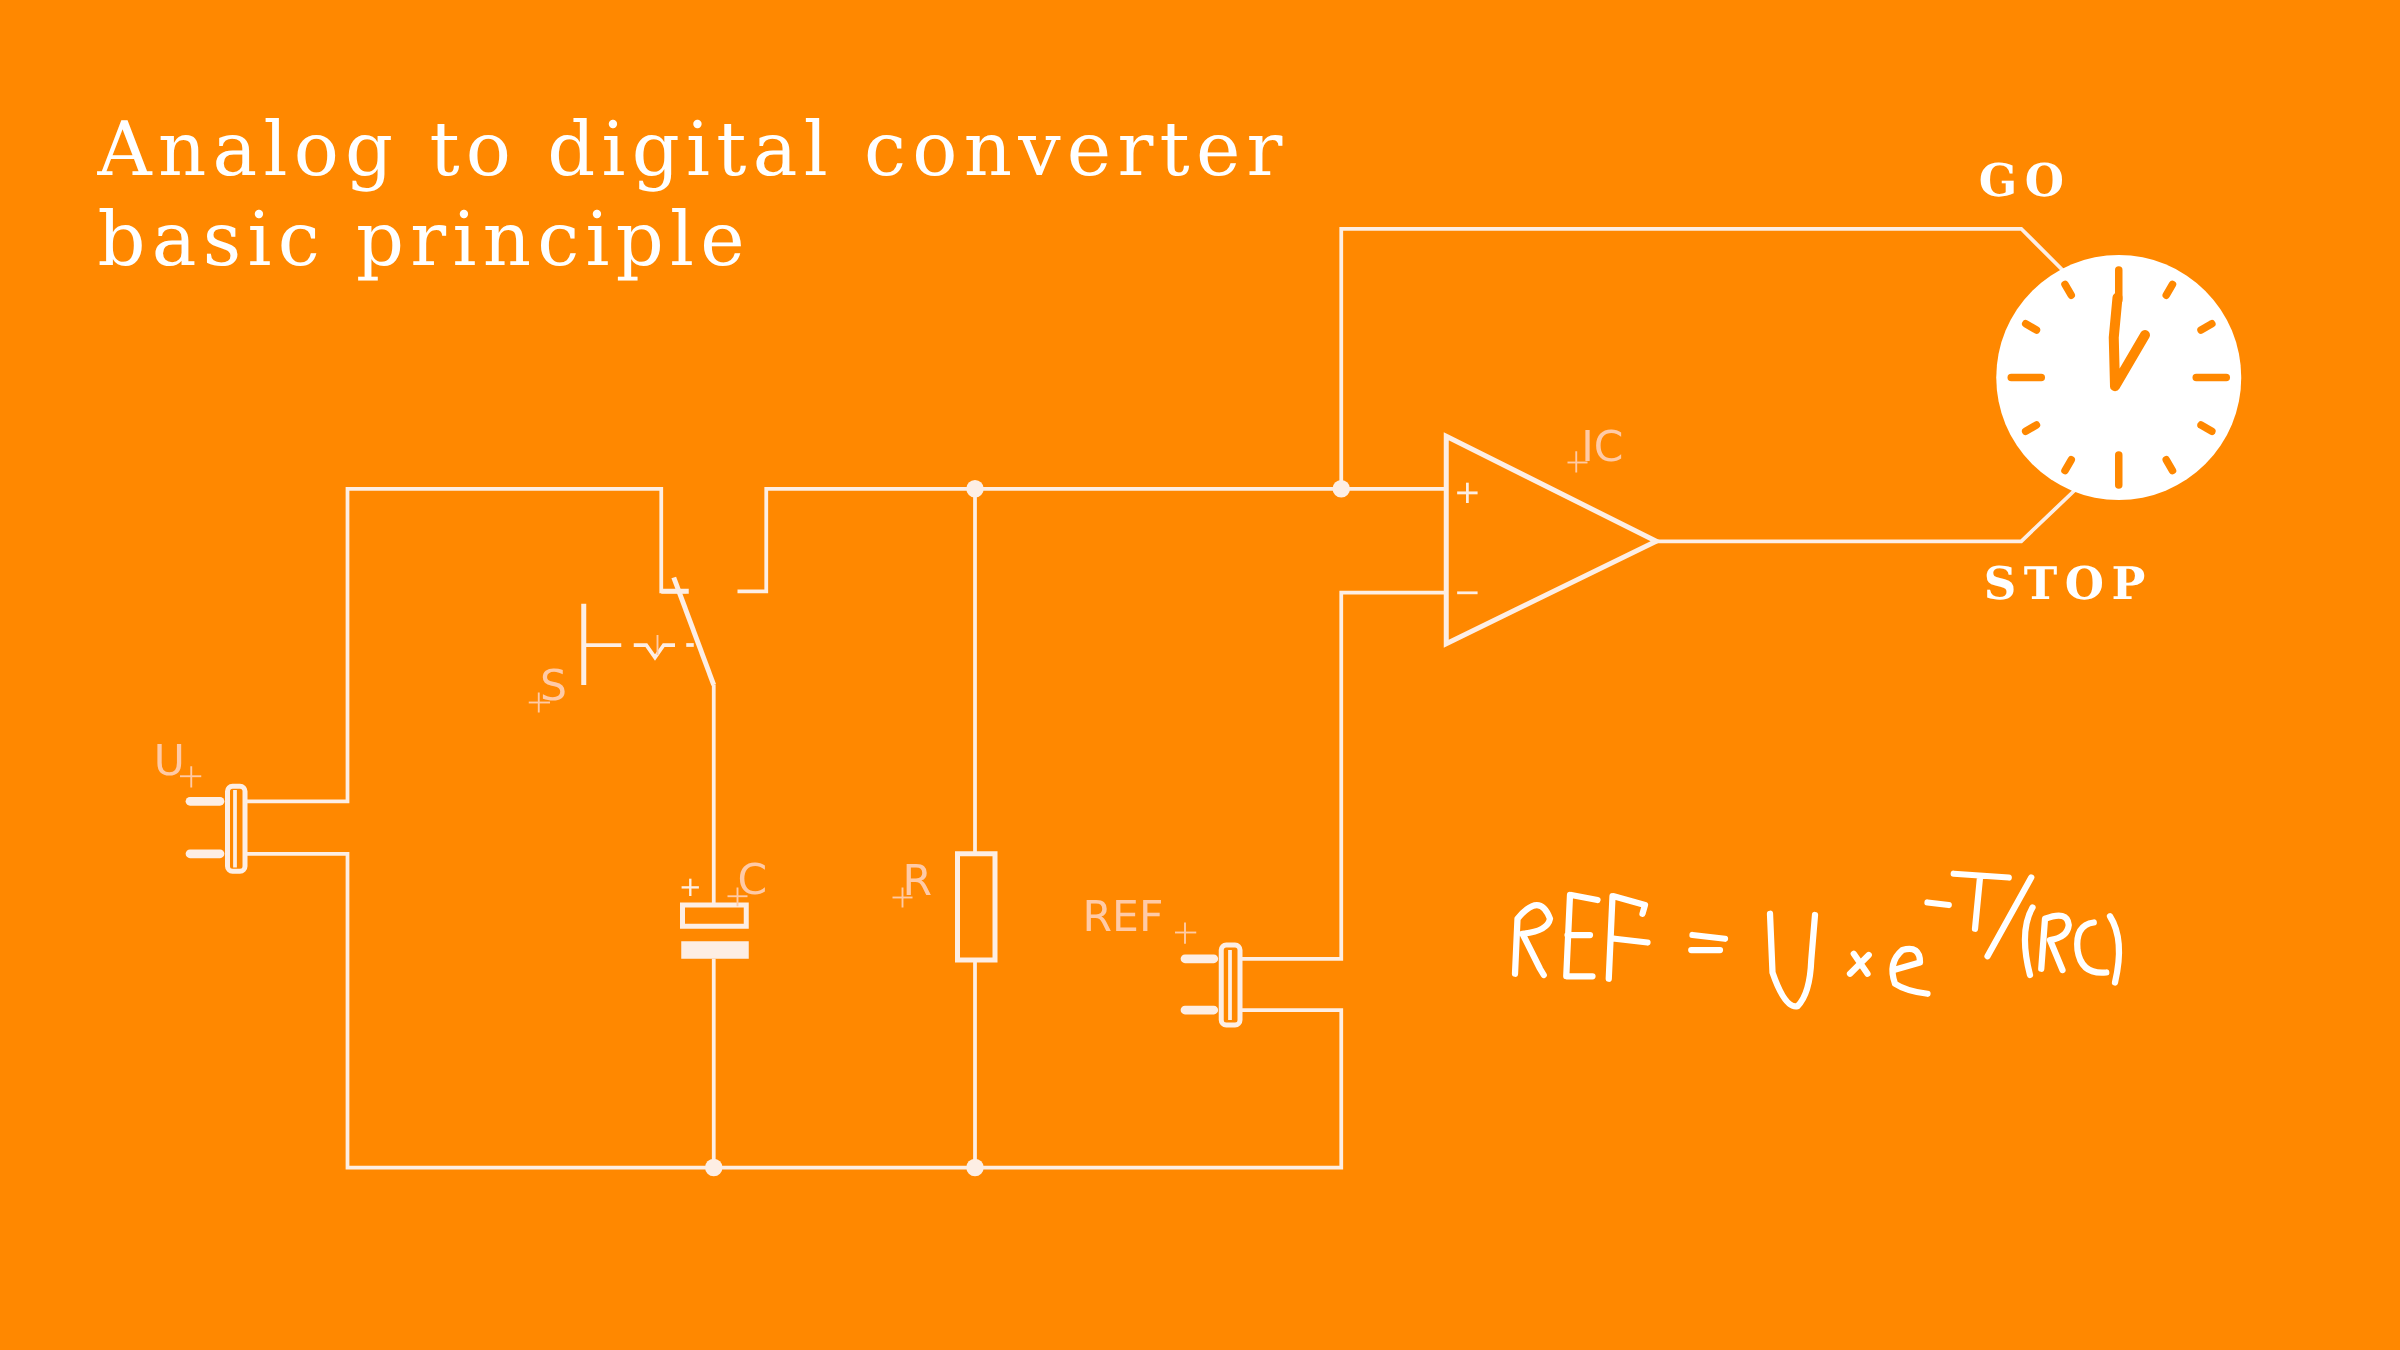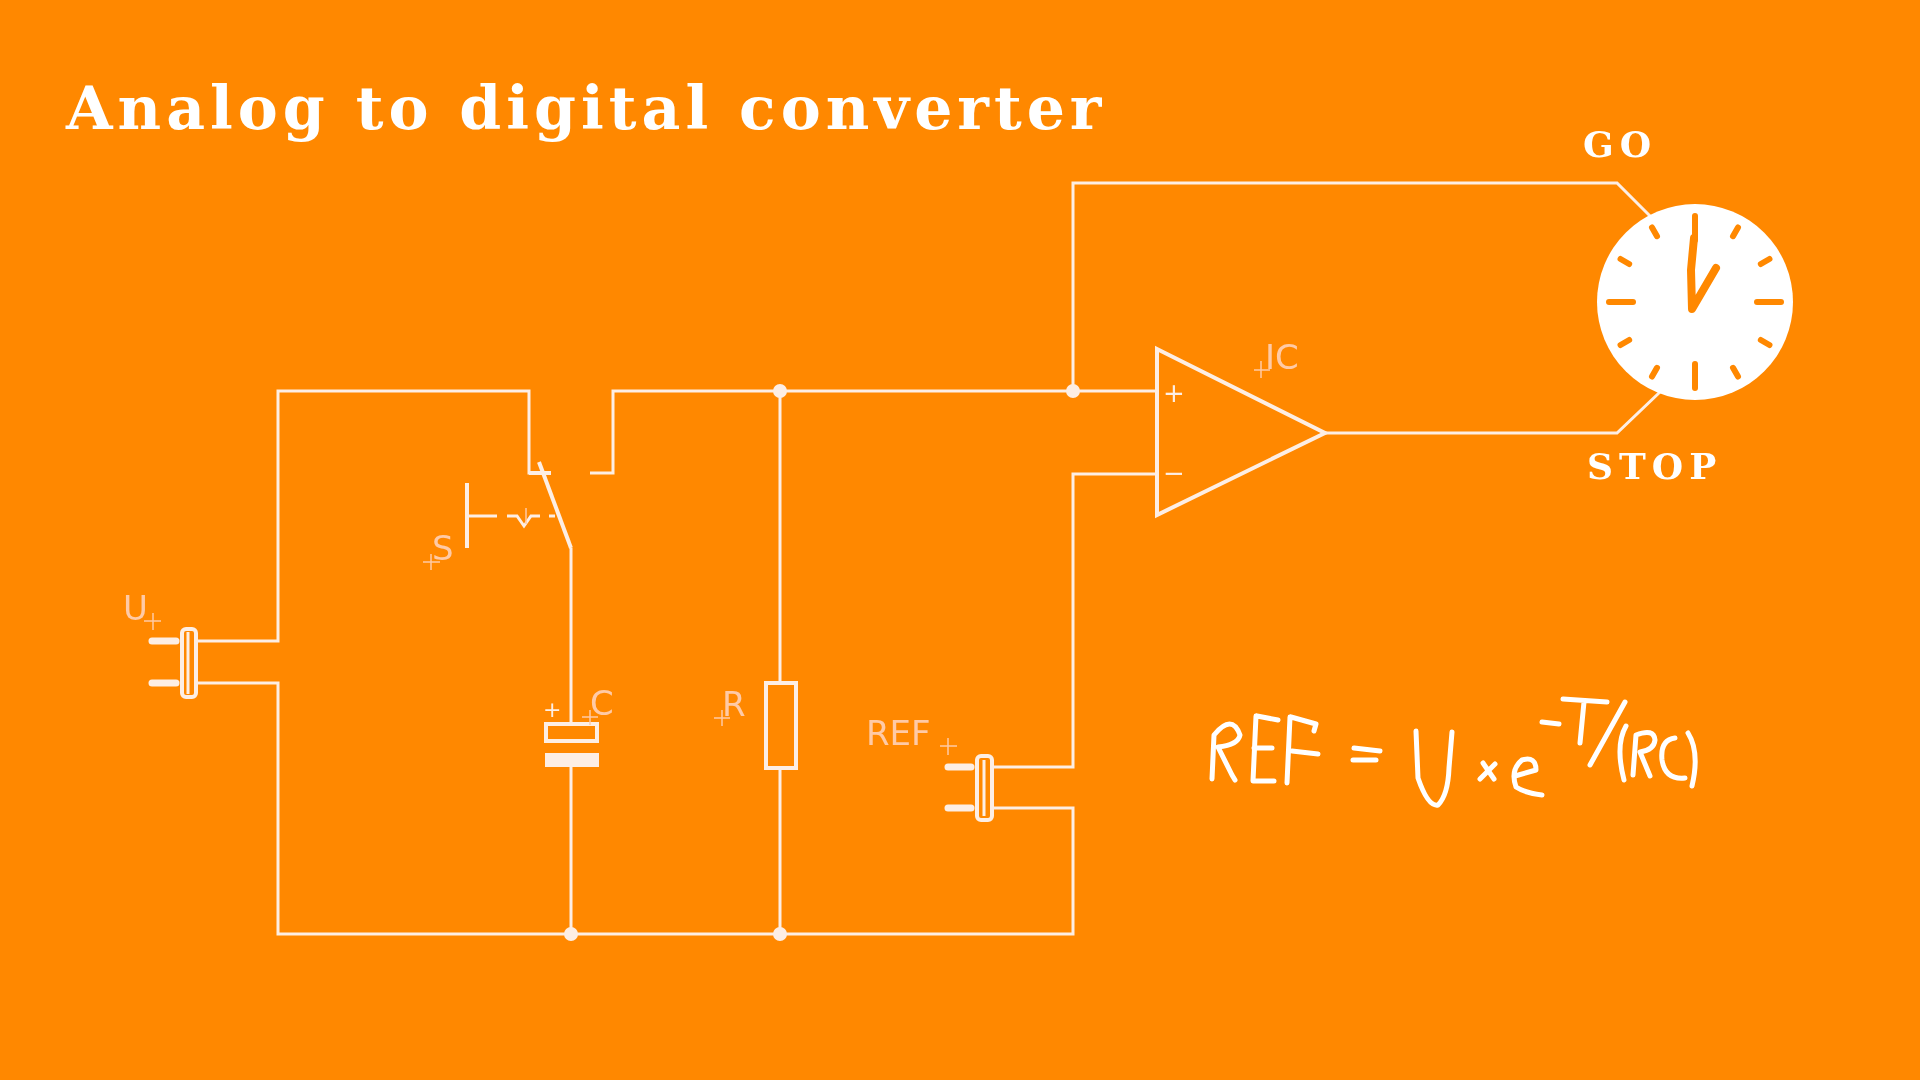--- a/index.html
+++ b/index.html
@@ -1,30 +1,31 @@
 <!DOCTYPE html>
 <html><head>
 <meta charset="utf-8">
 <style>
   html, body { margin:0; padding:0; }
   body { width:1920px; height:1080px; background:#ff8800; position:relative; overflow:hidden; font-family:"DejaVu Serif", serif; }
-  #title { position:absolute; left:62px; top:68px; color:#fff; font-family:"DejaVu Serif", serif; font-weight:bold; font-size:60px; line-height:72px; letter-spacing:5px; margin:4px; }
+  #title { position:absolute; left:62px; top:68px; color:#fff; font-family:"DejaVu Serif", serif; font-weight:normal; font-size:60px; line-height:72px; letter-spacing:5px; margin:16px; }
   #title span { display:block; }
   svg#dia { position:absolute; left:0; top:0; }
   .w { stroke:#fdeee4; stroke-width:3; fill:none; }
   .lbl { fill:#ffcaa6; font-family:"DejaVu Sans", sans-serif; font-size:34px; }
   .cross { stroke:#ffcaa6; stroke-width:1.5; }
   .clk { fill:#fff; font-family:"DejaVu Serif", serif; font-weight:bold; font-size:36px; letter-spacing:6px; }
   .hand { stroke:#fff; stroke-width:5; fill:none; stroke-linecap:round; stroke-linejoin:round; }
 </style>
 </head>
 <body>
 
 <h1 id="title">
   <span>Analog to digital converter</span>
+  <span>basic principle</span>
 </h1>
 
 <svg id="dia" width="1920" height="1080" viewBox="0 0 1920 1080">
 
   <g>
 
     <polyline class="w" points="197,641 278,641 278,391 529,391 529,473 549,473"></polyline>
 
     <polyline class="w" points="590,473 613,473 613,391 1157,391"></polyline>
 

